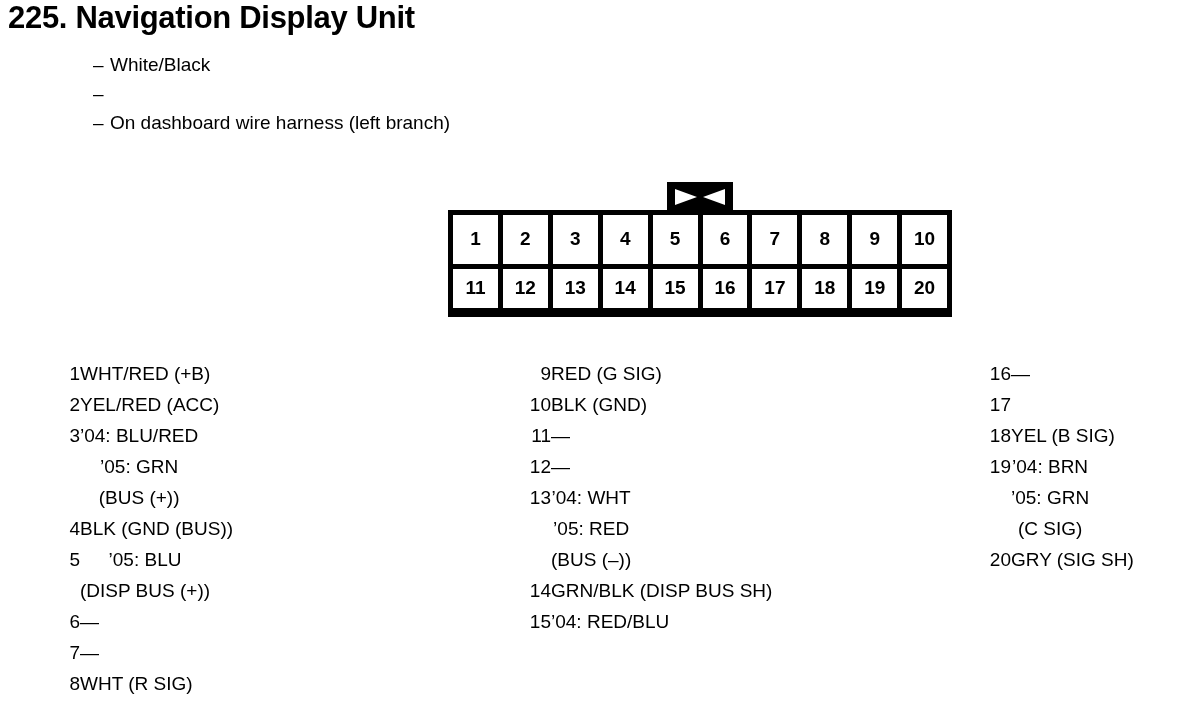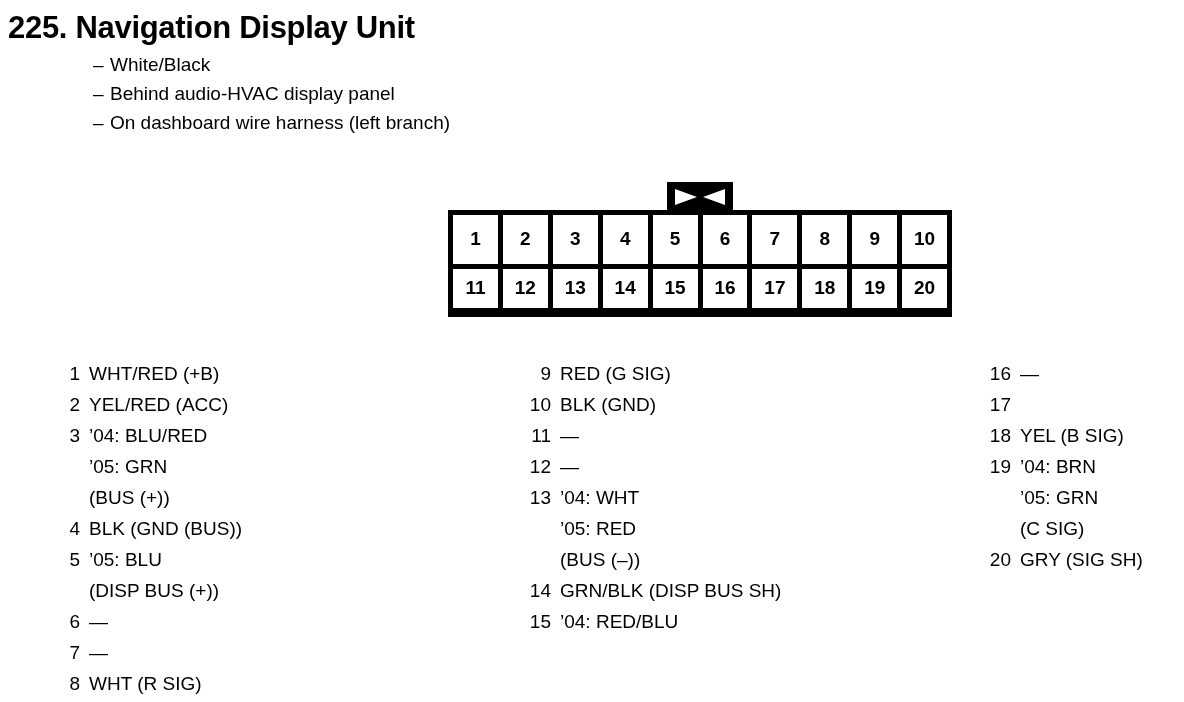--- a/index.html
+++ b/index.html
@@ -13,21 +13,21 @@
     position: relative;
     font-family: "Liberation Sans", sans-serif;
     color: #000000;
     overflow: hidden;
   }
 
   
   #page-title {
     position: absolute;
     left: 8px;
-    top: 10px;
+    top: 0;
     font-size: 31px;
     font-weight: bold;
     letter-spacing: -0.3px;
     white-space: nowrap;
   }
   #subtitle-list {
     position: absolute;
     left: 93px;
     top: 54px;
     font-size: 19px;
@@ -104,41 +104,40 @@
   .legend-num {
     flex: 0 0 auto;
     text-align: right;
     white-space: nowrap;
   }
   #legend-col-1 .legend-num { width: 18px; }
   #legend-col-2 .legend-num { width: 26px; }
   #legend-col-3 .legend-num { width: 26px; }
 
   .legend-lines {
-    margin-left: 9px;
     white-space: nowrap;
+    text-align: center;
   }
   .legend-line {
     height: 31px;
     line-height: 31px;
   }
 </style>
 </head>
 <body>
 
 <div id="page-title">225. Navigation Display Unit</div>
 
 <div id="subtitle-list">
     <div class="subtitle-line">
       <span class="subtitle-dash">–</span>
       <span>White/Black</span>
     </div>
     <div class="subtitle-line">
       <span class="subtitle-dash">–</span>
-      <span>Behind audio-HVAC display panel</span>
     </div>
     <div class="subtitle-line">
       <span class="subtitle-dash">–</span>
       <span>On dashboard wire harness (left branch)</span>
     </div>
   </div>
 
 <div id="connector">
     <div class="connector-row">
       <div class="pin-cell">1</div>

